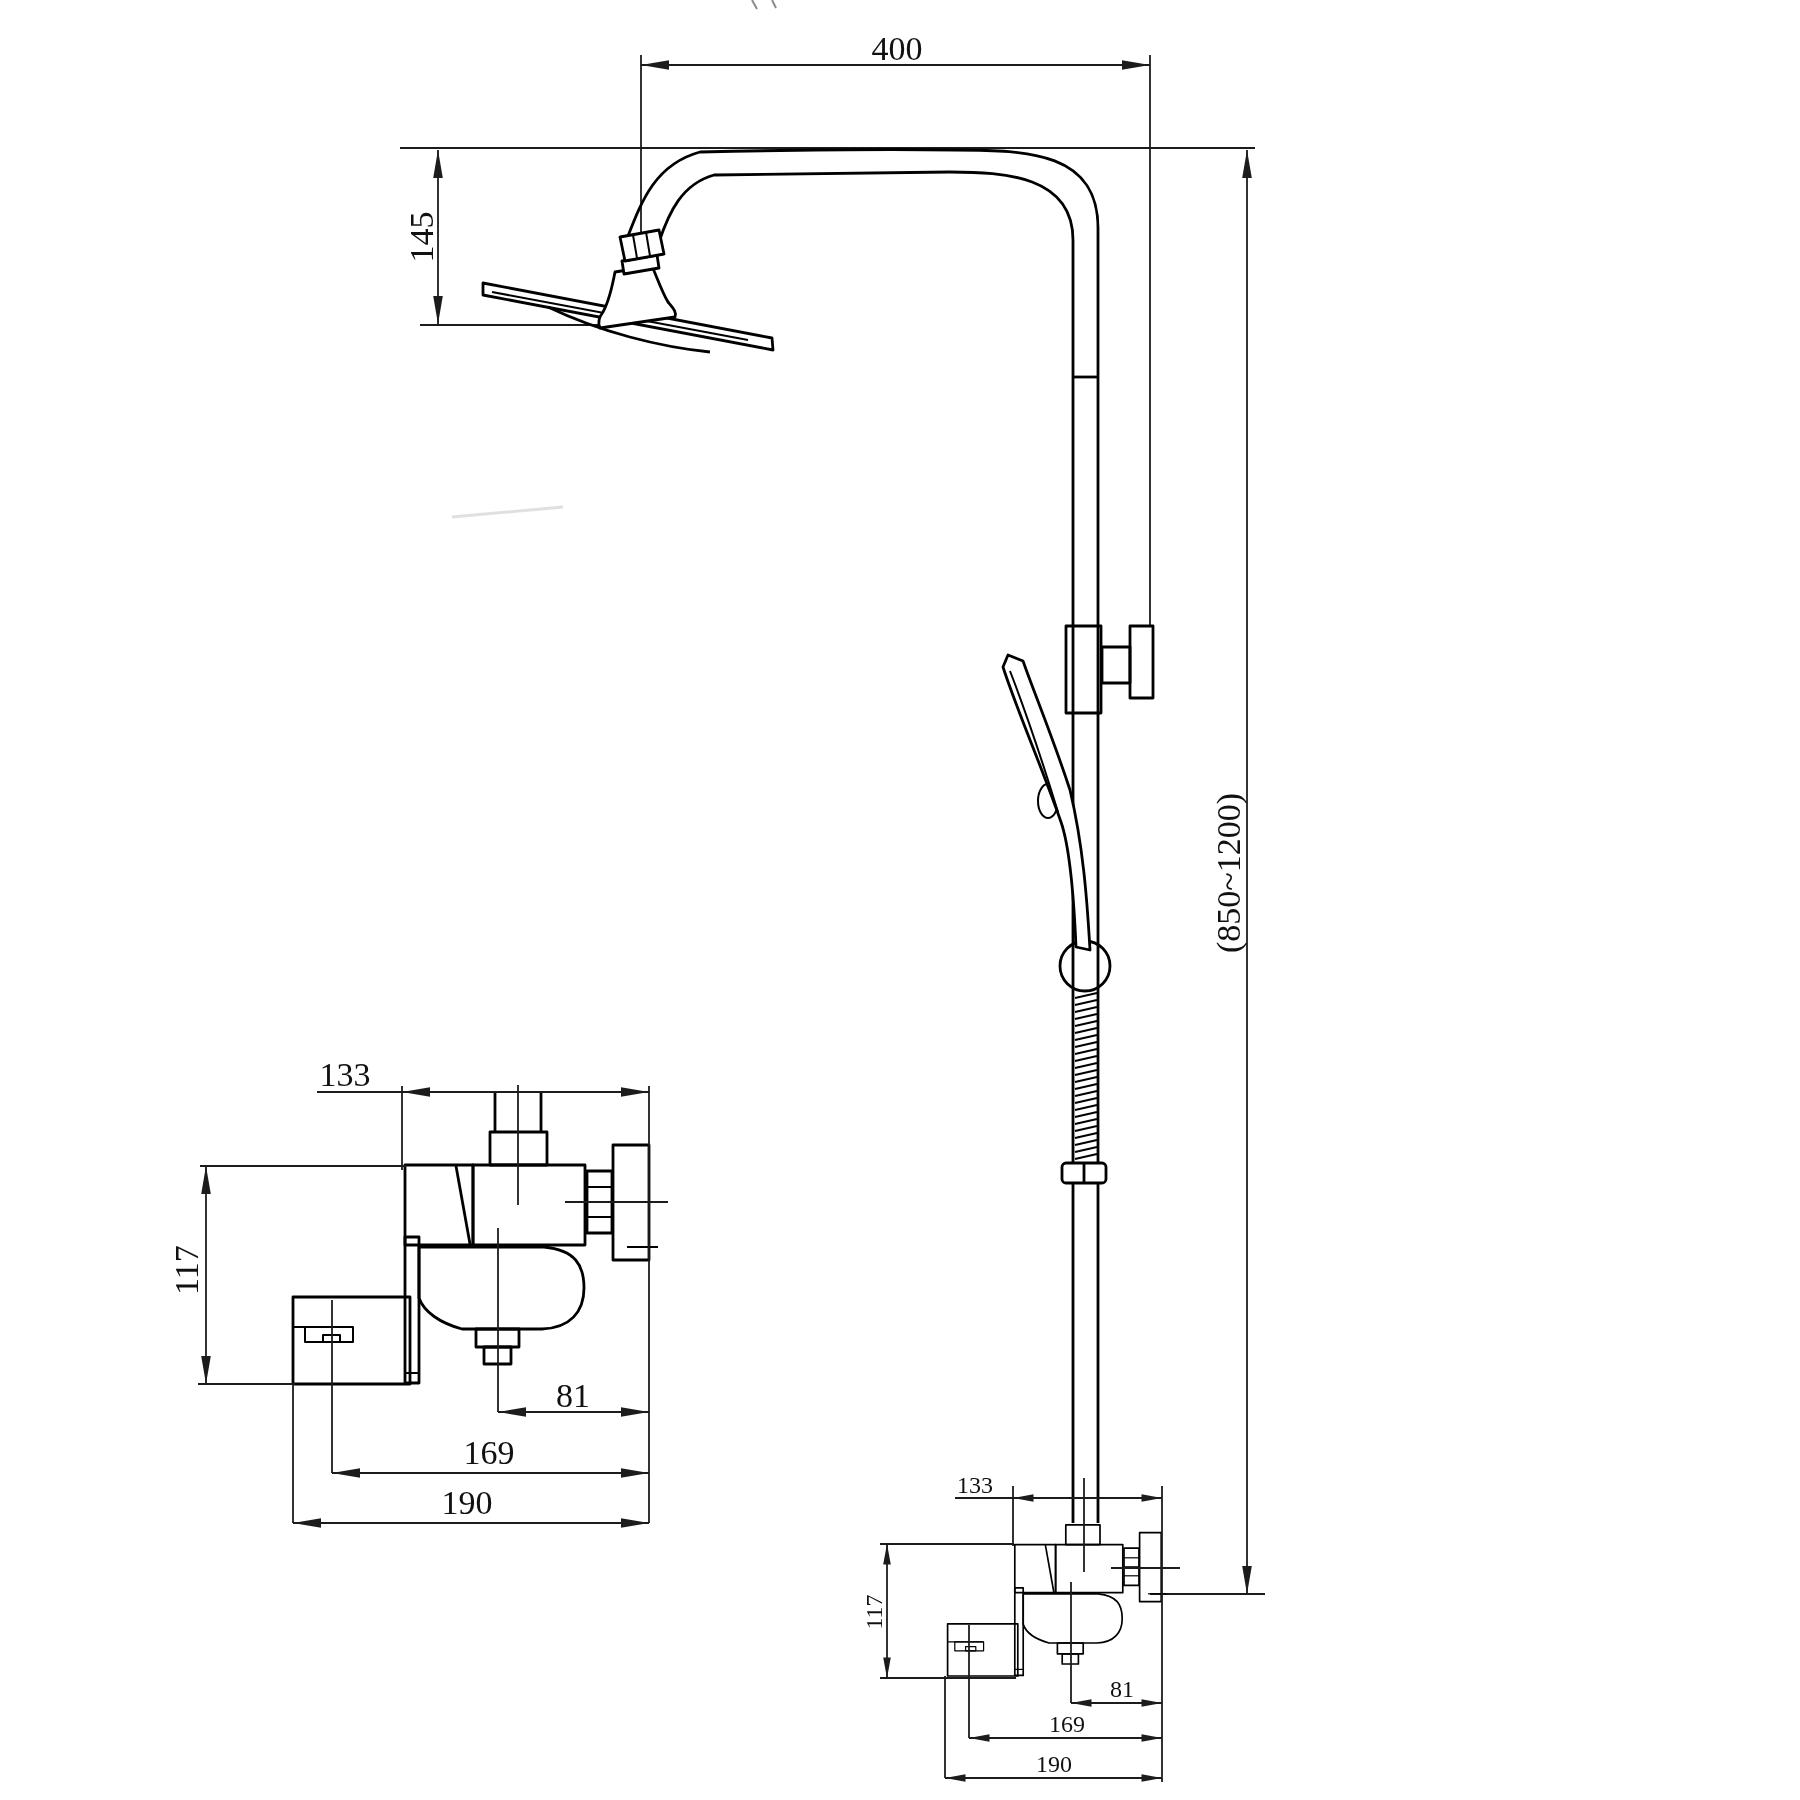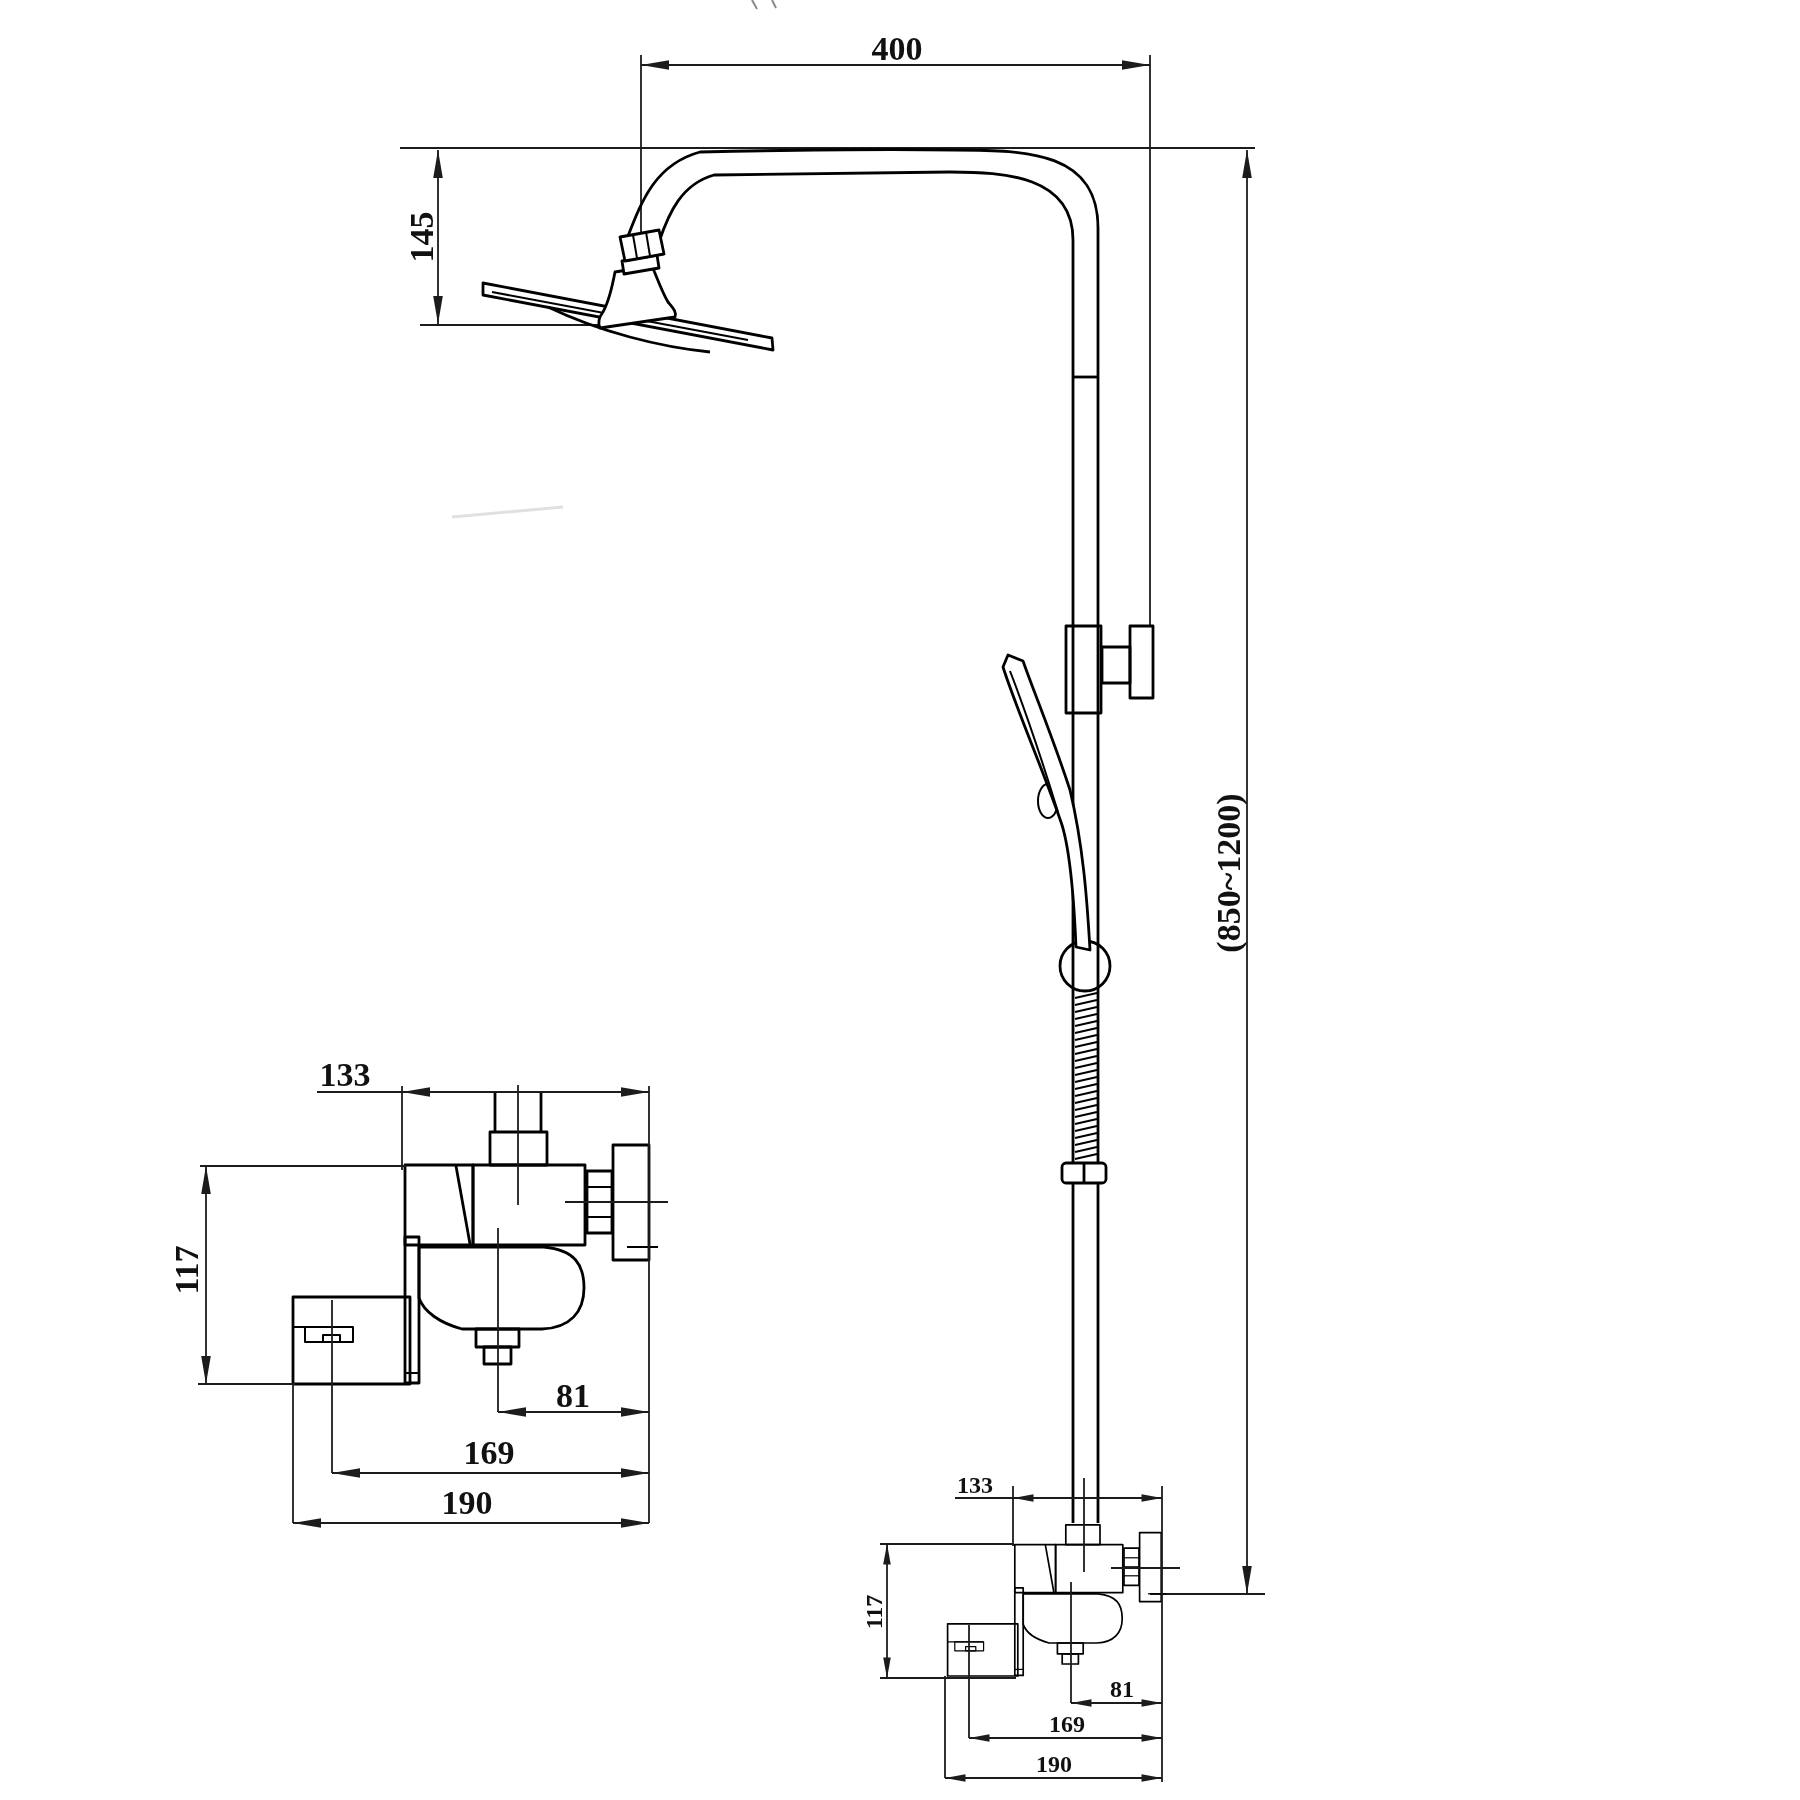--- a/index.html
+++ b/index.html
@@ -1,16 +1,16 @@
 <!DOCTYPE html>
 <html><head>
 <meta charset="utf-8">
 <style>
   html,body{margin:0;padding:0;background:#ffffff;}
-  .stage{width:1800px;height:1800px;position:relative;background:#fff;overflow:hidden;font-weight:bold;}
+  .stage{width:1800px;height:1800px;position:relative;background:#fff;overflow:hidden;}
   svg{display:block;}
   text{font-family:"Liberation Serif","DejaVu Serif",serif;fill:#111;}
   .obj{fill:none;stroke:#000;stroke-width:2.8;stroke-linejoin:round;}
   .objthin{fill:none;stroke:#000;stroke-width:2;stroke-linejoin:round;}
   .objfill{fill:#fff;stroke:#000;stroke-width:2.8;stroke-linejoin:round;}
   .dim{stroke:#1c1c1c;stroke-width:1.8;fill:none;}
   .cl{stroke:#1c1c1c;stroke-width:1.8;fill:none;}
   .dimtext{font-size:34px;}
   .dimtextS{font-size:24px;}
   .faint{stroke:rgba(0,0,0,0.12);stroke-width:3;}

